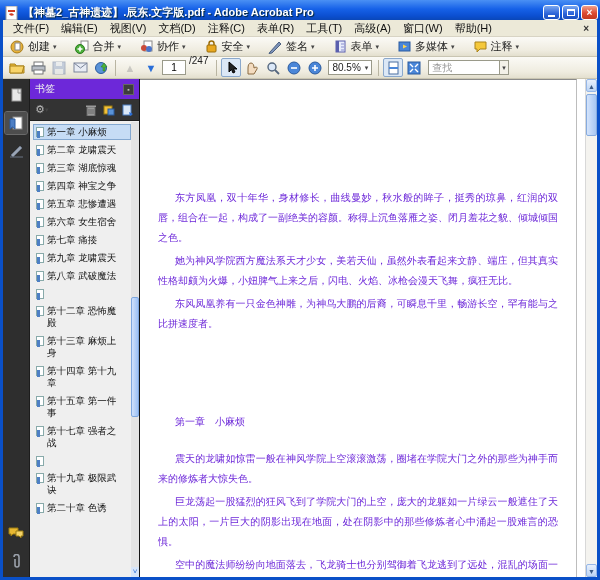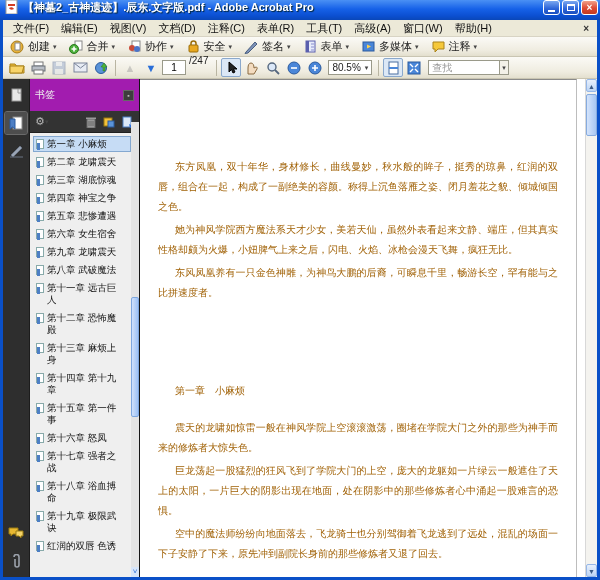--- a/index.html
+++ b/index.html
@@ -1,39 +1,39 @@
 <!DOCTYPE html>
 <html><head>
 <meta charset="utf-8">
 <style>
   * { box-sizing: border-box; margin: 0; padding: 0; }
   html,body { width:600px; height:580px; overflow:hidden; font-family:"Liberation Sans","DejaVu Sans",sans-serif; }
   .window { position:relative; width:600px; height:580px; background:#0a50c8; padding:0 3px 3px 3px; }
 
   
-  .titlebar { height:20px; margin:0 -3px; padding:0 2px 0 5px; display:flex; align-items:flex-start;
+  .titlebar { height:20px; margin:0 -3px; padding:0 2px 0 5px; display:flex; align-items:flex-end;
     background:linear-gradient(180deg,#4a90f4 0%,#1661e8 45%,#0b4fd0 80%,#0a47b8 100%); }
   .appicon { width:14px; height:14px; margin-right:4px; flex:0 0 auto; }
   .titletext { color:#fff; font-size:11px; font-weight:bold; text-shadow:1px 1px 1px #023; white-space:nowrap; overflow:hidden; flex:1; }
   .winbtns { display:flex; gap:2px; }
   .wbtn { width:17px; height:15px; border-radius:3px; border:1px solid #fff; font-size:10px; line-height:13px;
     text-align:center; color:#fff; background:linear-gradient(180deg,#7aa7f0,#2b63d8 60%,#1b4fbe); }
   .wbtn.close { background:linear-gradient(180deg,#f0a08a,#dd4a33 55%,#c33a20); font-weight:bold; }
   .wbtn .mingl { display:block; width:7px; height:2px; background:#fff; margin:9px auto 0; }
   .wbtn .maxgl { display:block; width:8px; height:7px; border:1px solid #fff; border-top:2px solid #fff; margin:3px auto 0; }
 
   
   .menubar { height:17px; background:#ece9d8; display:flex; align-items:center; border-bottom:1px solid #d8d4c4; padding:4px 4px; }
   .menus { display:flex; }
   .menu-item { font-size:11px; color:#111; padding:1px 6px; cursor:default; }
   .menu-close { margin-left:auto; font-size:10px; font-weight:bold; color:#333; padding:0 4px; }
 
   
   .toolbar { display:flex; align-items:center; background:linear-gradient(180deg,#fbfaf6,#efece0 70%,#e3dfce); border-bottom:1px solid #c9c5b2; }
-  .t1 { height:20px; padding:0 4px; gap:4px; }
+  .t1 { height:20px; padding:0 4px; gap:10px; }
   .task-btn { display:flex; align-items:center; gap:3px; padding:1px 5px 1px 3px; font-size:11px; color:#222; border-radius:2px; }
   .caret { font-size:7px; color:#444; }
   .ticon { width:15px; height:15px; display:inline-block; }
   .t2 { height:22px; padding:0 4px; gap:1px; }
   .tb { width:20px; height:19px; display:flex; align-items:center; justify-content:center; border-radius:2px; }
   .tb.pressed { border:1px solid #8aa8cc; background:#dce8f6; }
   .tb.disabled { opacity:.45; }
   .sep { width:1px; height:16px; background:#b9b5a2; margin:0 3px; }
   .pageinput { width:24px; height:15px; font-size:10px; text-align:center; border:1px solid #9a9a8a; background:#fff; }
   .pagetotal { font-size:10px; color:#222; margin:0 4px 15px 2px; }
@@ -47,38 +47,38 @@
   .grayarrow { color:#9a9a9a; font-size:11px; }
 
   
   .content { display:flex; height:498px; background:#2e2e2e; }
   .navstrip { width:27px; background:#2e2e2e; display:flex; flex-direction:column; align-items:center; padding:5px 0; gap:6px; border-right:1px solid #1c1c1c; }
   .navbtn { width:22px; height:22px; display:flex; align-items:center; justify-content:center; border-radius:2px; }
   .navbtn.sel { background:#4d4d4d; outline:1px solid #6a6a6a; }
   .nav-bottom { margin-top:auto; display:flex; flex-direction:column; gap:6px; align-items:center; }
 
   .sidebar { width:110px; display:flex; flex-direction:column; background:#efefef; border-right:1px solid #141414; position:relative; }
-  .sb-header { height:20px; background:#a21caf; color:#eee; font-size:10px; display:flex; align-items:center; padding:16px 5px; }
+  .sb-header { height:20px; background:#6d28d9; color:#eee; font-size:10px; display:flex; align-items:center; padding:4px 5px; }
   .sb-menu-btn { margin-left:auto; width:11px; height:11px; border:1px solid #666; color:#bbb; font-size:7px; line-height:9px; text-align:center; background:#3d3d3d; }
   .sb-tools { height:22px; background:#333; border-bottom:1px solid #1f1f1f; display:flex; align-items:center; padding:0 5px; gap:7px; }
   .sbt { color:#b9b9b9; font-size:11px; display:flex; align-items:center; }
   .sb-spacer { flex:1; }
   .sb-list { flex:1; overflow:hidden; padding:3px 8px 0 3px; background:#efefef; }
   .bm-item { display:flex; gap:3px; padding:1px 2px; margin-bottom:2px; font-size:9.5px; line-height:12px; color:#111; border:1px solid transparent; }
   .bm-item.selected { background:#c6dcf5; border:1px solid #84a8d0; }
   .bm-icon { flex:0 0 auto; width:8px; height:10px; margin-top:1px; background:#fff; border:1px solid #8aa; position:relative; }
   .bm-icon::before { content:""; position:absolute; left:0; top:3px; width:3px; height:7px; background:#4d7fc4; }
   .bm-label { width:78px; }
   .sb-scroll { position:absolute; right:0; top:43px; bottom:0; width:8px; background:#e3e3e3; }
   .sb-thumb { position:absolute; top:175px; height:120px; left:0; right:0; background:linear-gradient(90deg,#cfe0fb,#9cc1f5); border:1px solid #7da7e0; border-radius:2px; }
   .sb-down { position:absolute; bottom:0; left:0; right:0; height:10px; color:#2a6ed8; font-size:8px; line-height:9px; text-align:center; background:#d7e5f8; }
 
   .docarea { flex:1; position:relative; background:#fff; }
   .page { position:absolute; left:0; top:0; bottom:0; right:20px; background:#fff; border-top:1px solid #8a8a8a; border-right:1px solid #bdbdbd;
-    font-family:"DejaVu Serif","Liberation Serif",serif; color:#a16207; padding:77px 18px 0 18px; overflow:hidden; }
+    font-family:"DejaVu Serif","Liberation Serif",serif; color:#6d28d9; padding:108px 18px 0 18px; overflow:hidden; }
   .dpara { font-size:10px; line-height:20px; text-align:justify; text-indent:1.7em; margin-bottom:3px; }
   .dheading { font-size:10px; line-height:20px; text-indent:1.7em; margin:78px 0 17px 0; }
   .vscroll { position:absolute; right:0; top:0; bottom:0; width:12px; background:#f4f3ef; border-left:1px solid #d8d8d8; }
   .varrow { position:absolute; left:0; right:0; height:13px; font-size:7px; line-height:13px; text-align:center; color:#3b5a86;
     background:linear-gradient(180deg,#e8f0fc,#bcd4f4); border:1px solid #96b7e8; border-radius:2px; }
   .varrow.up { top:0; }
   .varrow.down { bottom:0; }
   .vthumb { position:absolute; left:0; right:0; top:15px; height:42px; background:linear-gradient(90deg,#d5e4fb,#a6c6f3); border:1px solid #86abdf; border-radius:2px; }
 
   svg { display:block; }
@@ -391,65 +391,63 @@
           <div class="bm-item">
             <span class="bm-icon"></span>
             <span class="bm-label">第五章 悲惨遭遇</span>
           </div>
           <div class="bm-item">
             <span class="bm-icon"></span>
             <span class="bm-label">第六章 女生宿舍</span>
           </div>
           <div class="bm-item">
             <span class="bm-icon"></span>
+            <span class="bm-label">第七章 痛揍</span>
+          </div>
+          <div class="bm-item">
+            <span class="bm-icon"></span>
             <span class="bm-label">第九章 龙啸震天</span>
           </div>
           <div class="bm-item">
             <span class="bm-icon"></span>
             <span class="bm-label">第八章 武破魔法</span>
           </div>
           <div class="bm-item">
             <span class="bm-icon"></span>
-            <span class="bm-label">第十一章 远古巨人</span>
           </div>
           <div class="bm-item">
             <span class="bm-icon"></span>
             <span class="bm-label">第十二章 恐怖魔殿</span>
           </div>
           <div class="bm-item">
             <span class="bm-icon"></span>
             <span class="bm-label">第十三章 麻烦上身</span>
           </div>
           <div class="bm-item">
             <span class="bm-icon"></span>
             <span class="bm-label">第十四章 第十九章</span>
           </div>
           <div class="bm-item">
             <span class="bm-icon"></span>
             <span class="bm-label">第十五章 第一件事</span>
           </div>
           <div class="bm-item">
             <span class="bm-icon"></span>
-            <span class="bm-label">第十六章 怒凤</span>
-          </div>
-          <div class="bm-item">
-            <span class="bm-icon"></span>
             <span class="bm-label">第十七章 强者之战</span>
           </div>
           <div class="bm-item">
             <span class="bm-icon"></span>
-            <span class="bm-label">第十八章 浴血搏命</span>
           </div>
           <div class="bm-item">
             <span class="bm-icon"></span>
             <span class="bm-label">第十九章 极限武诀</span>
           </div>
           <div class="bm-item">
             <span class="bm-icon"></span>
-            <span class="bm-label">红润的双唇 色诱</span>
+            <span class="bm-label">第二十章 色诱</span>
           </div>
         </div>
       <div class="sb-scroll">
         <div class="sb-thumb"></div>
         <div class="sb-down">˅</div>
       </div>
     </div>
 
     <div class="docarea">
       <div class="page">

